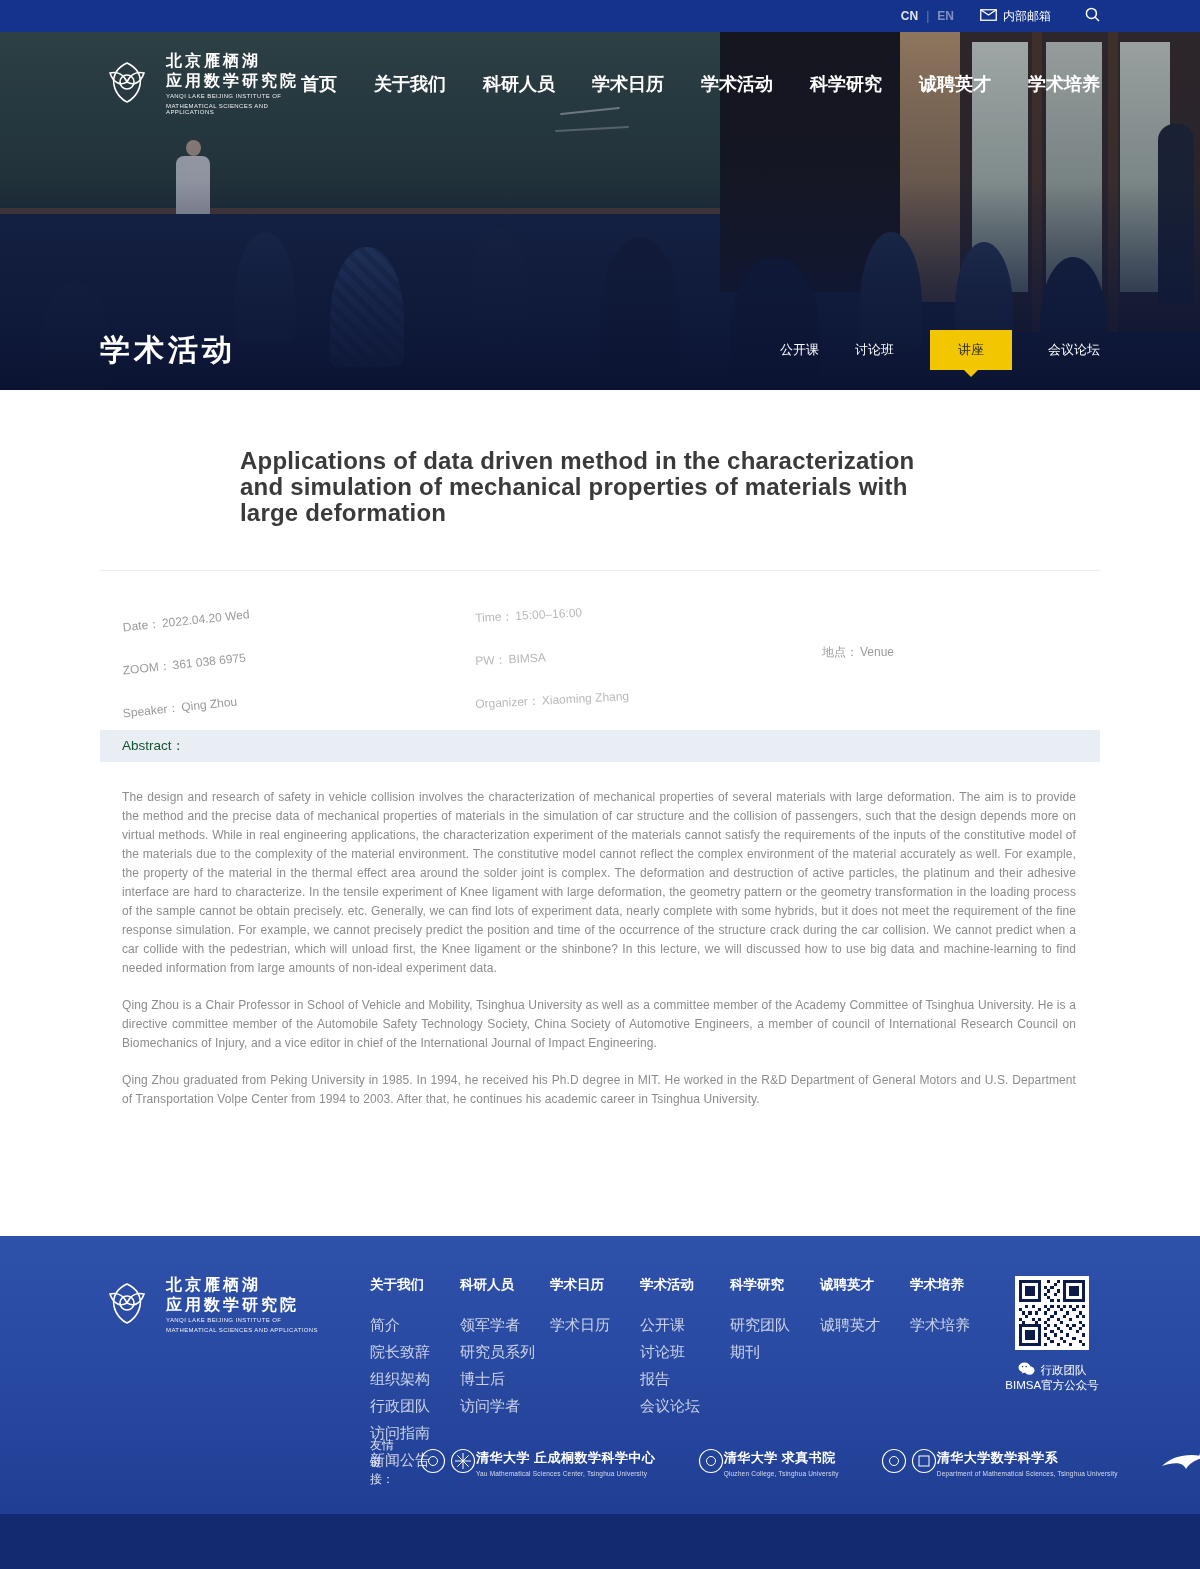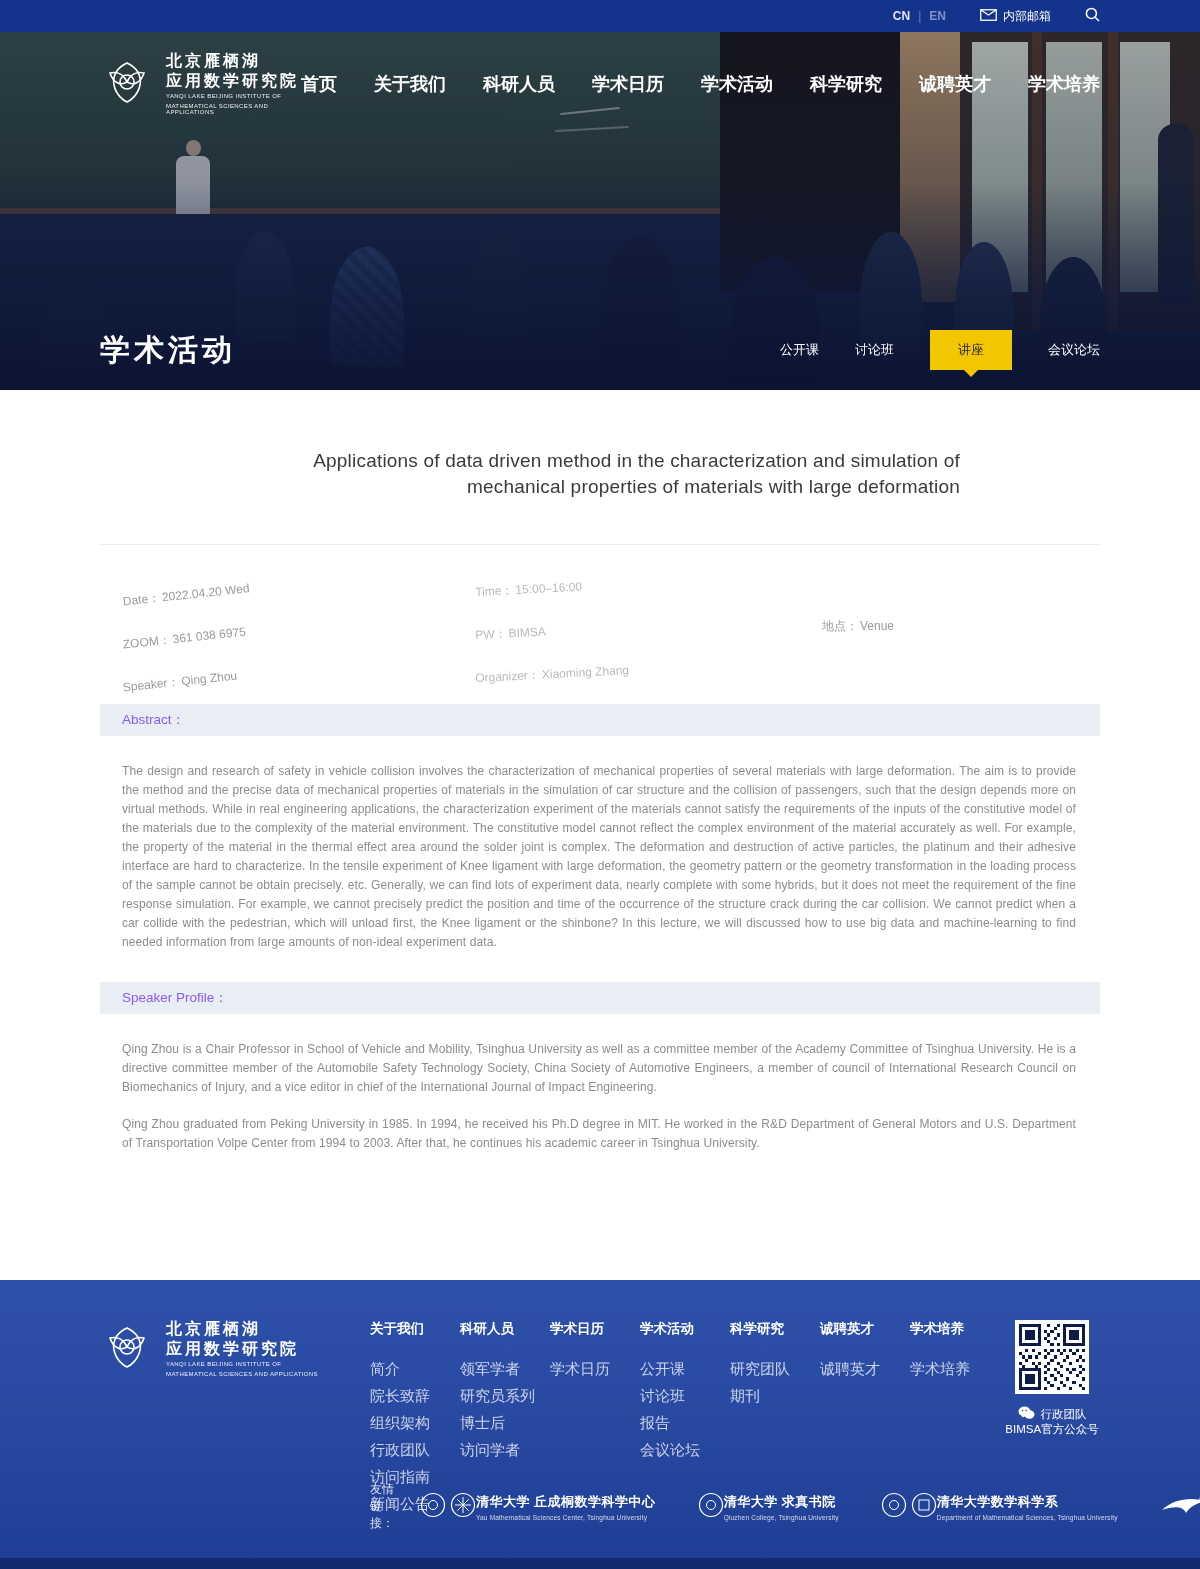--- a/index.html
+++ b/index.html
@@ -6,21 +6,21 @@
     font-family:"Liberation Sans","DejaVu Sans",sans-serif;background:#fff;}
   *{box-sizing:border-box;}
 
   
   .topbar{height:32px;background:#14338c;display:flex;align-items:center;justify-content:flex-end;
     padding:0 100px;color:#fff;font-size:12px;}
   .topbar .lang{display:flex;align-items:center;gap:8px;font-weight:bold;}
   .topbar .lang .cn{color:#e5e5e5;cursor:pointer;}
   .topbar .lang .sep{color:rgba(255,255,255,.35);font-weight:normal;}
   .topbar .lang .en{color:rgba(255,255,255,.45);cursor:pointer;}
-  .topbar .mailbox{display:flex;align-items:center;gap:6px;margin-left:34px;cursor:pointer;}
+  .topbar .mailbox{display:flex;align-items:center;gap:6px;margin-left:26px;cursor:pointer;}
   .topbar .search{margin-left:34px;cursor:pointer;display:flex;align-items:center;}
 
   
   .hero{position:relative;height:358px;overflow:hidden;background:#1a2745;}
   .scene{position:absolute;inset:0;}
   .blackboard{position:absolute;left:0;top:0;width:720px;height:182px;
     background:linear-gradient(180deg,#3a5146 0%,#2f4438 70%,#27392f 100%);
     border-bottom:6px solid #6d4b33;}
   .chalk{position:absolute;background:rgba(255,255,255,.55);height:2px;border-radius:2px;}
   .c1{left:560px;top:78px;width:60px;transform:rotate(-6deg);}
@@ -53,28 +53,28 @@
     justify-content:space-between;padding:0 100px;z-index:3;}
   .hero-title{color:#fff;font-size:30px;font-weight:bold;letter-spacing:4px;margin:0;}
   .tabs{display:flex;align-items:center;gap:36px;}
   .tab{color:#fff;font-size:13px;cursor:pointer;white-space:nowrap;}
   .tab.active{position:relative;background:#f2c702;color:#2b2b2b;padding:11px 28px;}
   .tab.active::after{content:"";position:absolute;left:50%;bottom:-7px;transform:translateX(-50%);
     border:7px solid transparent;border-top:7px solid #f2c702;border-bottom:0;}
 
   
   .content{width:1000px;margin:0 auto;}
-  .article-title{max-width:720px;margin:58px auto 0;text-align:right;font-size:19px;color:#3a3a3a;
-    font-weight:400;line-height:26px;letter-spacing:.2px;}
+  .article-title{max-width:720px;margin:58px auto 0;text-align:left;font-size:24px;color:#3a3a3a;
+    font-weight:700;line-height:26px;letter-spacing:.2px;}
   .info{margin-top:44px;border-top:1px solid #ececec;padding:30px 0 0 22px;color:#9b9b9b;font-size:12px;}
   .info-row{display:flex;margin-bottom:26px;}
   .info .c1{width:353px;} .info .c2{width:347px;} .info .c3{flex:1;}
   .info .lbl{margin-right:2px;}
   .section-bar{height:32px;background:#e9edf4;display:flex;align-items:center;padding-left:22px;
-    color:#8b5cf6;font-size:13.5px;margin-top:18px;}
+    color:#14532d;font-size:13.5px;margin-top:18px;}
   .body-text{margin:26px 24px 0 22px;font-size:12px;line-height:19px;color:#8c8c8c;
     text-align:justify;letter-spacing:.1px;}
   .body-text + .body-text{margin-top:18px;}
   .profile-gap{margin-top:30px;}
 
   
   .footer{height:278px;background:linear-gradient(180deg,#2e51aa 0%,#2848a0 55%,#1f3e94 100%);
     padding:40px 100px 0;position:relative;color:#fff;}
   .footer-top{display:flex;}
   .f-logo{width:270px;flex:none;}
@@ -215,23 +215,20 @@
       <div class="c1"><span class="lbl">Speaker：</span><span class="val">Qing Zhou</span></div>
       <div class="c2"><span class="lbl">Organizer：</span><span class="val">Xiaoming Zhang</span></div>
     </div>
   </div>
 
   <div class="section-bar">
     <span>Abstract：</span>
   </div>
   <p class="body-text">The design and research of safety in vehicle collision involves the characterization of mechanical properties of several materials with large deformation. The aim is to provide the method and the precise data of mechanical properties of materials in the simulation of car structure and the collision of passengers, such that the design depends more on virtual methods. While in real engineering applications, the characterization experiment of the materials cannot satisfy the requirements of the inputs of the constitutive model of the materials due to the complexity of the material environment. The constitutive model cannot reflect the complex environment of the material accurately as well. For example, the property of the material in the thermal effect area around the solder joint is complex. The deformation and destruction of active particles, the platinum and their adhesive interface are hard to characterize. In the tensile experiment of Knee ligament with large deformation, the geometry pattern or the geometry transformation in the loading process of the sample cannot be obtain precisely. etc. Generally, we can find lots of experiment data, nearly complete with some hybrids, but it does not meet the requirement of the fine response simulation. For example, we cannot precisely predict the position and time of the occurrence of the structure crack during the car collision. We cannot predict when a car collide with the pedestrian, which will unload first, the Knee ligament or the shinbone? In this lecture, we will discussed how to use big data and machine-learning to find needed information from large amounts of non-ideal experiment data.</p>
 
-  <div class="section-bar profile-gap">
-    <span>Speaker Profile：</span>
-  </div>
   <p class="body-text">Qing Zhou is a Chair Professor in School of Vehicle and Mobility, Tsinghua University as well as a committee member of the Academy Committee of Tsinghua University. He is a directive committee member of the Automobile Safety Technology Society, China Society of Automotive Engineers, a member of council of International Research Council on Biomechanics of Injury, and a vice editor in chief of the International Journal of Impact Engineering.</p>
   <p class="body-text">Qing Zhou graduated from Peking University in 1985. In 1994, he received his Ph.D degree in MIT. He worked in the R&amp;D Department of General Motors and U.S. Department of Transportation Volpe Center from 1994 to 2003. After that, he continues his academic career in Tsinghua University.</p>
 </div>
 
 <div class="footer" style="margin-top:127px;">
   <div class="footer-top">
     <div class="f-logo">
       <div class="logo">
         <span>
           <svg width="54" height="54" viewBox="0 0 54 54" fill="none" stroke="#fff" stroke-width="1.6">

